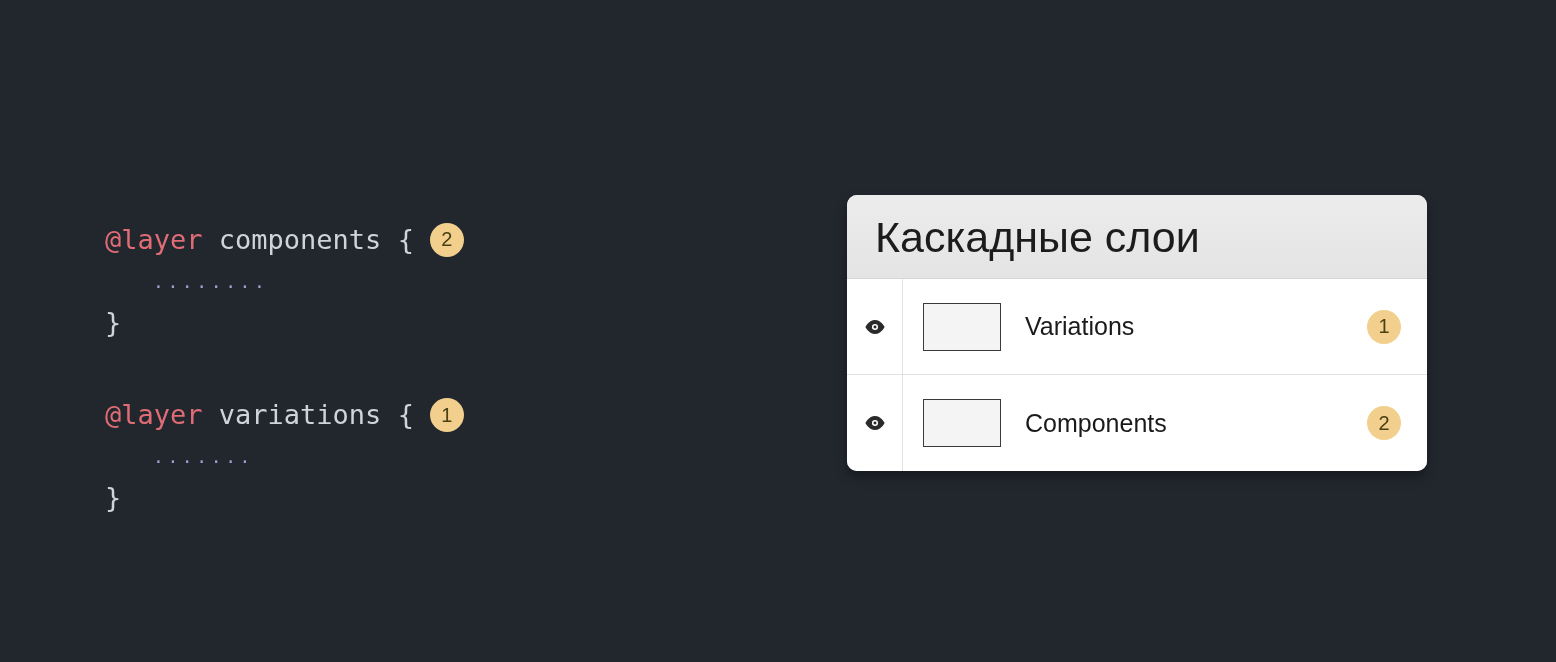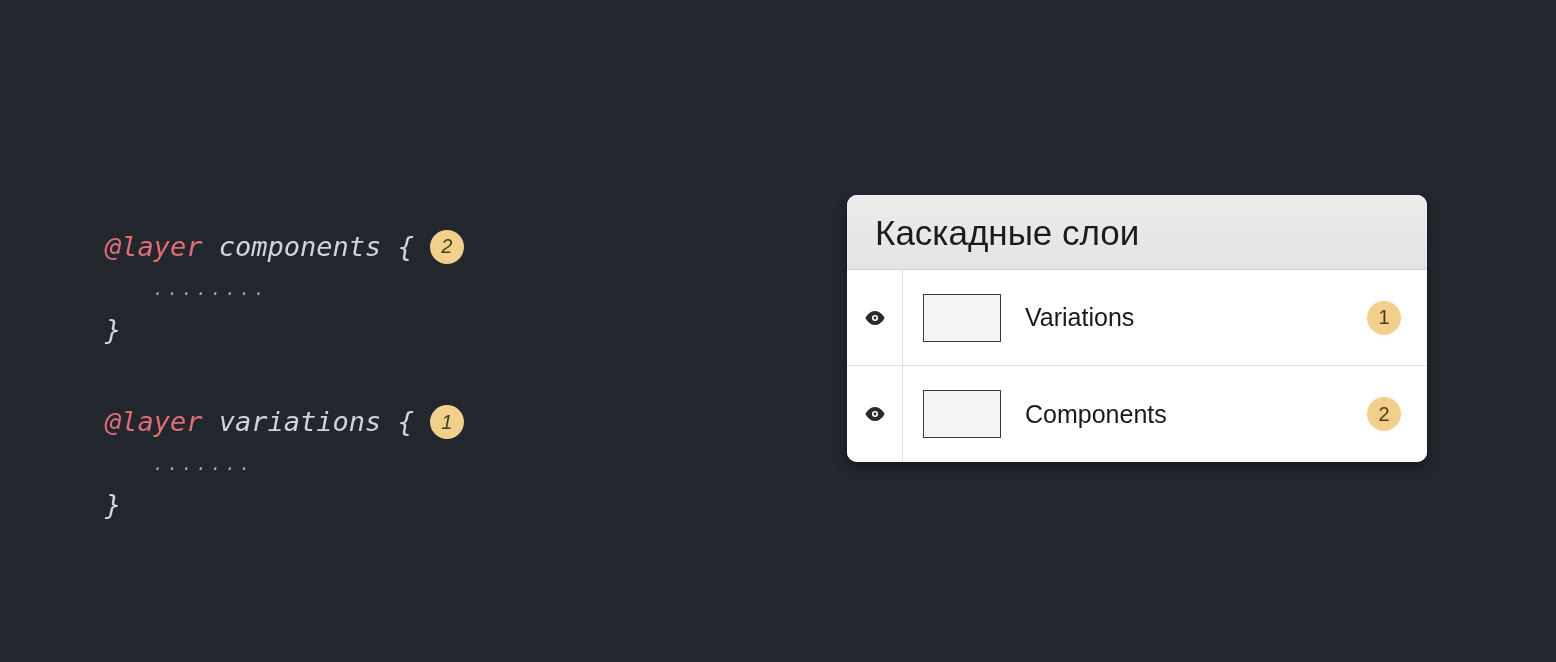--- a/index.html
+++ b/index.html
@@ -7,25 +7,24 @@
   background: #22272e;
   width: 1556px;
   height: 662px;
   position: relative;
   font-family: -apple-system, BlinkMacSystemFont, "Segoe UI", sans-serif;
   overflow: hidden;
 }
 .code-area {
   position: absolute;
   left: 105px;
-  top: 222px;
+  top: 215px;
   font-family: "SF Mono", Monaco, Menlo, Consolas, monospace;
   font-size: 27px;
   line-height: 1.85;
-  font-style: italic;
 }
 .code-line {
   display: flex;
   align-items: center;
   white-space: pre;
   color: #d0d4d8;
 }
 .kw { color: #e06c75; }
 .name { color: #d0d4d8; }
 .brace { color: #d0d4d8; }
@@ -51,21 +50,21 @@
   left: 847px;
   top: 195px;
   width: 580px;
   background: #ebebeb;
   border-radius: 10px;
   box-shadow: 0 6px 12px rgba(0,0,0,0.35);
   overflow: hidden;
 }
 .panel-header {
   padding: 18px 28px 16px 28px;
-  font-size: 35px;
+  font-size: 43px;
   color: #1c1c1c;
   background: linear-gradient(to bottom, #ececec, #e4e4e4);
   border-bottom: 1px solid #d5d5d5;
 }
 .layer-row {
   display: flex;
   align-items: center;
   background: #ffffff;
   border-bottom: 1px solid #e2e2e2;
   height: 96px;

